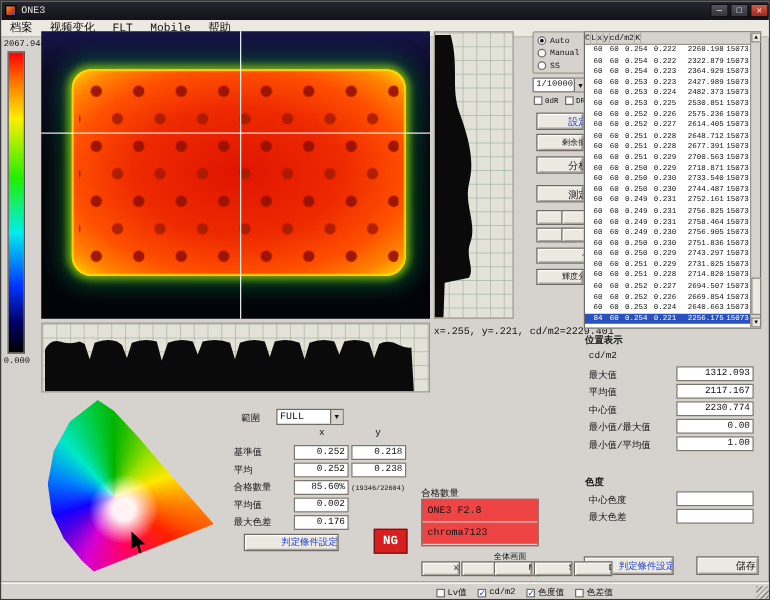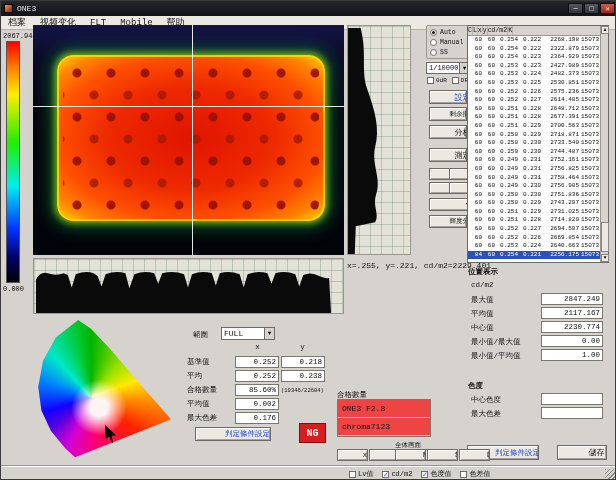--- a/index.html
+++ b/index.html
@@ -475,21 +475,21 @@
       <span class="vs-arrow" style="bottom:0;">▼</span>
     </div>
   </div>
 
   <span class="flabel" style="left:467px;top:266px;font-weight:bold;">位置表示</span>
   <span class="flabel" style="left:470px;top:280px;">cd/m2</span>
   <div style="position:absolute;left:0;top:292px;">
 
       <div class="prow" style="position:relative;margin-bottom:1px;">
         <span class="lab">最大值</span>
-        <span class="box">2847.249</span>
+        <span class="box">1312.093</span>
       </div>
 
 
       <div class="prow" style="position:relative;margin-bottom:1px;">
         <span class="lab">平均值</span>
         <span class="box">2117.167</span>
       </div>
 
       <div class="prow" style="position:relative;margin-bottom:1px;">
         <span class="lab">中心值</span>

